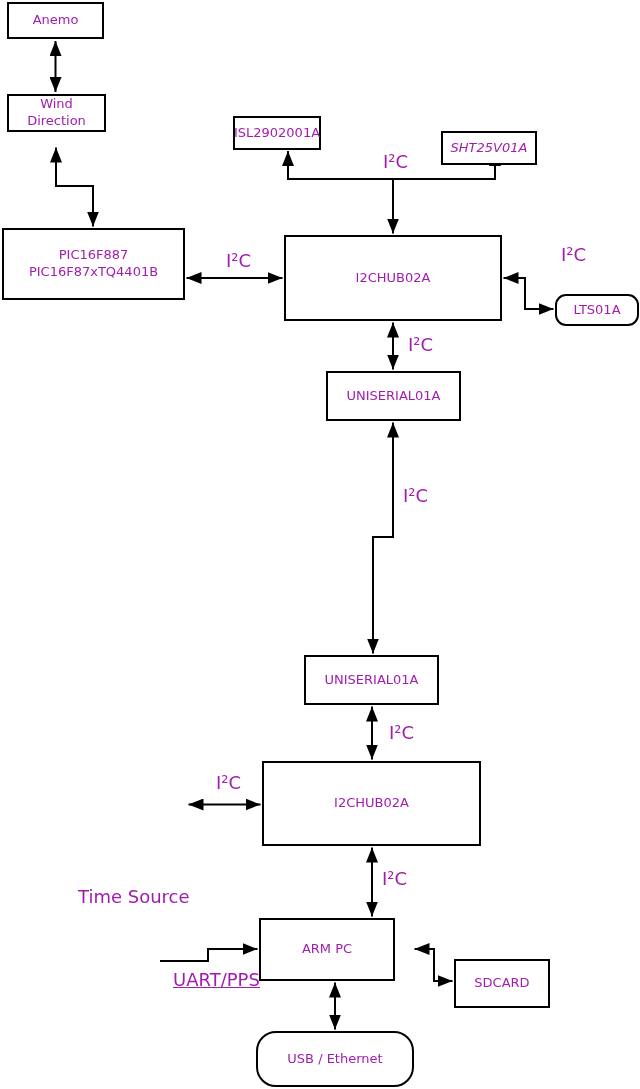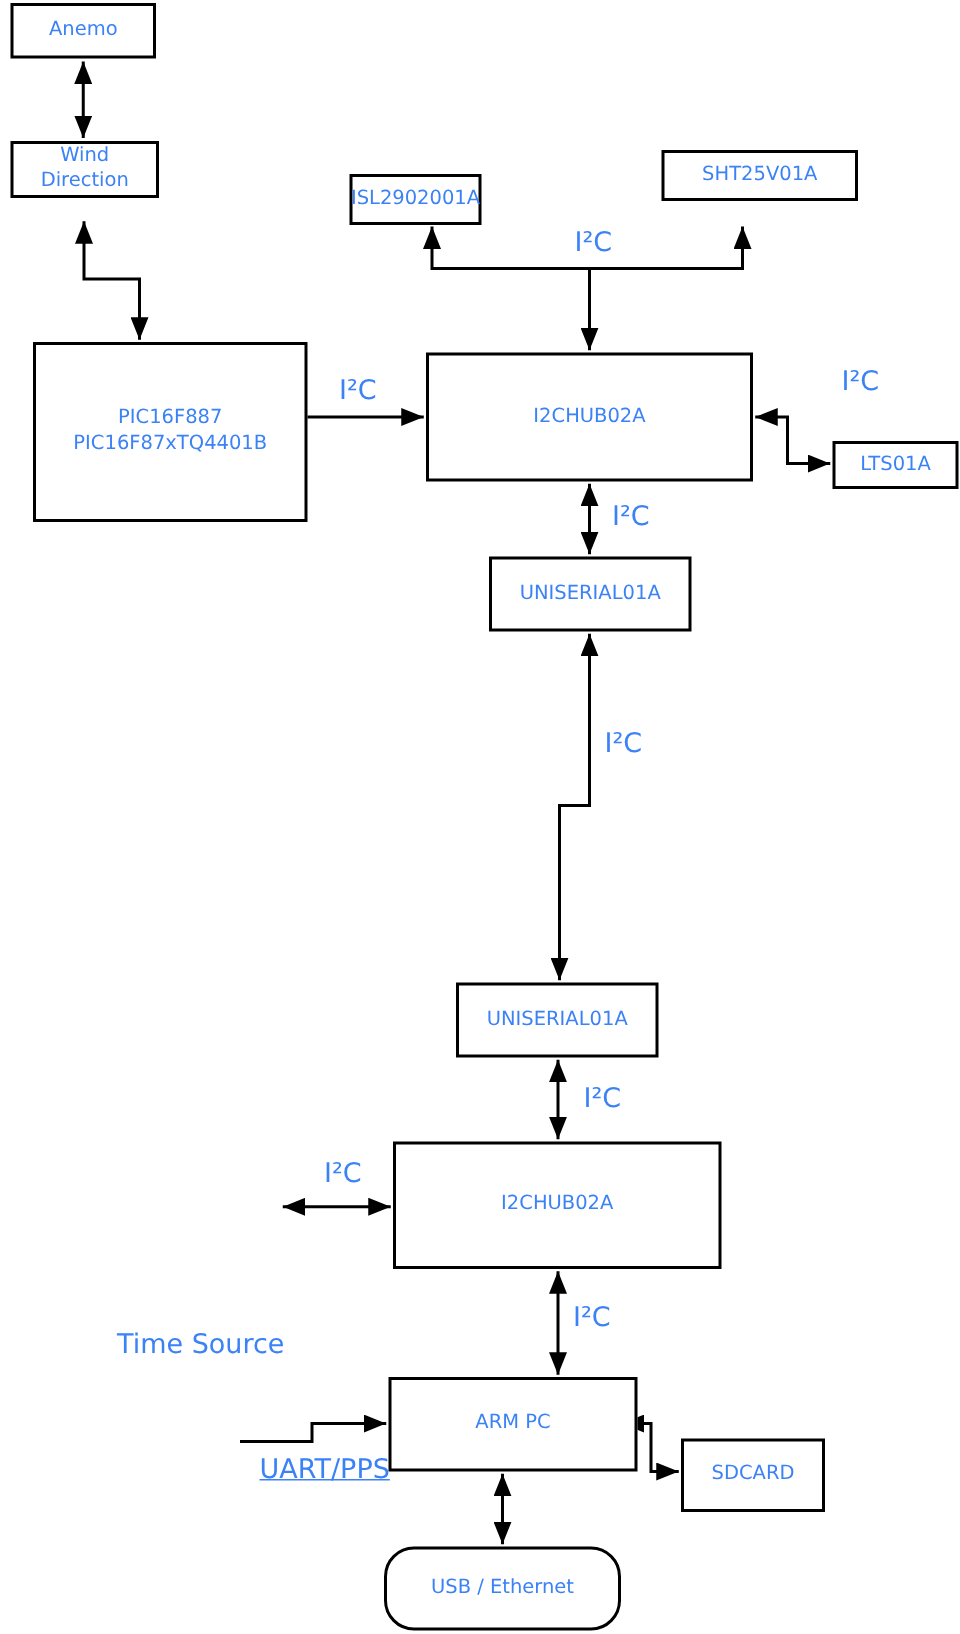--- a/index.html
+++ b/index.html
@@ -6,21 +6,21 @@
     margin: 0;
     padding: 0;
     background: #ffffff;
   }
   #canvas {
     position: relative;
     width: 640px;
     height: 1089px;
     background: #ffffff;
     font-family: "DejaVu Sans", "Liberation Sans", sans-serif;
-    color: #3b82f6;
+    color: #a21caf;
     overflow: hidden;
   }
   #edges {
     position: absolute;
     left: 0;
     top: 0;
     width: 640px;
     height: 1089px;
   }
   #edges path {
@@ -74,40 +74,40 @@
     <path d="M160,961 H208 V949 H257.5" marker-end="url(#ah)"></path>
     <path d="M414.5,949 H434 V981 H452.5" marker-start="url(#ah)" marker-end="url(#ah)"></path>
     <path d="M335,982.5 V1029.5" marker-start="url(#ah)" marker-end="url(#ah)"></path>
   </svg>
 
   <div class="node" style="left:7px; top:2px; width:97px; height:37px;">Anemo</div>
 
   <div class="node" style="left:7px; top:94px; width:99px; height:38px;">Wind
 Direction</div>
 
-  <div class="node" style="left:2px; top:228px; width:183px; height:120px;margin-left:20px;">PIC16F887
+  <div class="node" style="left:2px; top:228px; width:183px; height:72px;">PIC16F887
 PIC16F87xTQ4401B</div>
 
   <div class="node" style="left:233px; top:116px; width:88px; height:34px;">ISL2902001A</div>
 
-  <div class="node" style="left:441px; top:100px; width:131px; height:34px;">SHT25V01A</div>
+  <div class="node" style="left:441px; top:131px; width:96px; height:34px;font-style:italic;">SHT25V01A</div>
 
   <div class="node" style="left:284px; top:235px; width:218px; height:86px;">I2CHUB02A</div>
 
-  <div class="node" style="left:555px; top:294px; width:84px; height:32px;">LTS01A</div>
+  <div class="node" style="left:555px; top:294px; width:84px; height:32px;border-radius:11px;">LTS01A</div>
 
   <div class="node" style="left:326px; top:371px; width:135px; height:50px;">UNISERIAL01A</div>
 
   <div class="node" style="left:304px; top:655px; width:135px; height:50px;">UNISERIAL01A</div>
 
 
   <div class="node" style="left:262px; top:761px; width:219px; height:85px;">I2CHUB02A</div>
 
 
-  <div class="node" style="left:259px; top:918px; width:166px; height:63px;">ARM PC</div>
+  <div class="node" style="left:259px; top:918px; width:136px; height:63px;">ARM PC</div>
 
   <div class="node" style="left:454px; top:959px; width:96px; height:49px;">SDCARD</div>
 
   <div class="node" style="left:256px; top:1031px; width:158px; height:56px;border-radius:20px;">USB / Ethernet</div>
 
   <span class="edge-label" style="left:383px; top:152px;">I²C</span>
 
   <span class="edge-label" style="left:226px; top:251px;">I²C</span>
 
   <span class="edge-label" style="left:561px; top:245px;">I²C</span>

